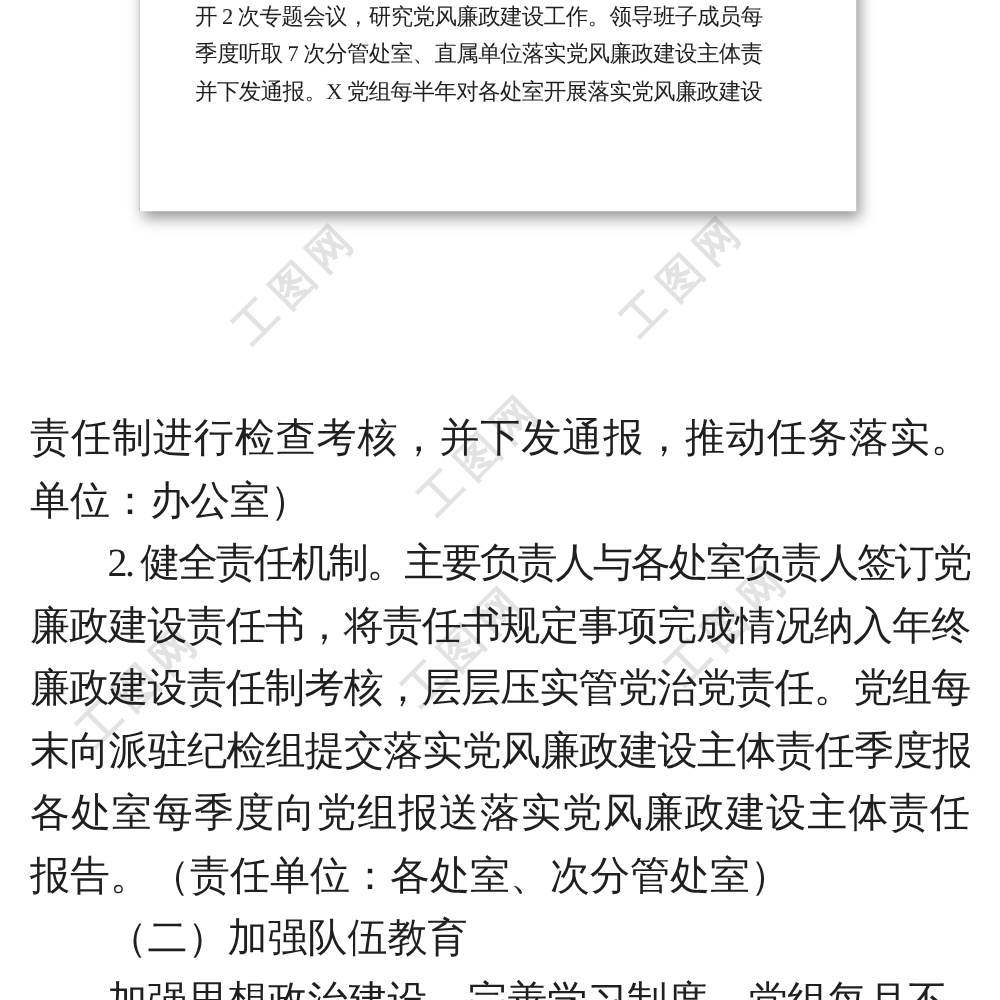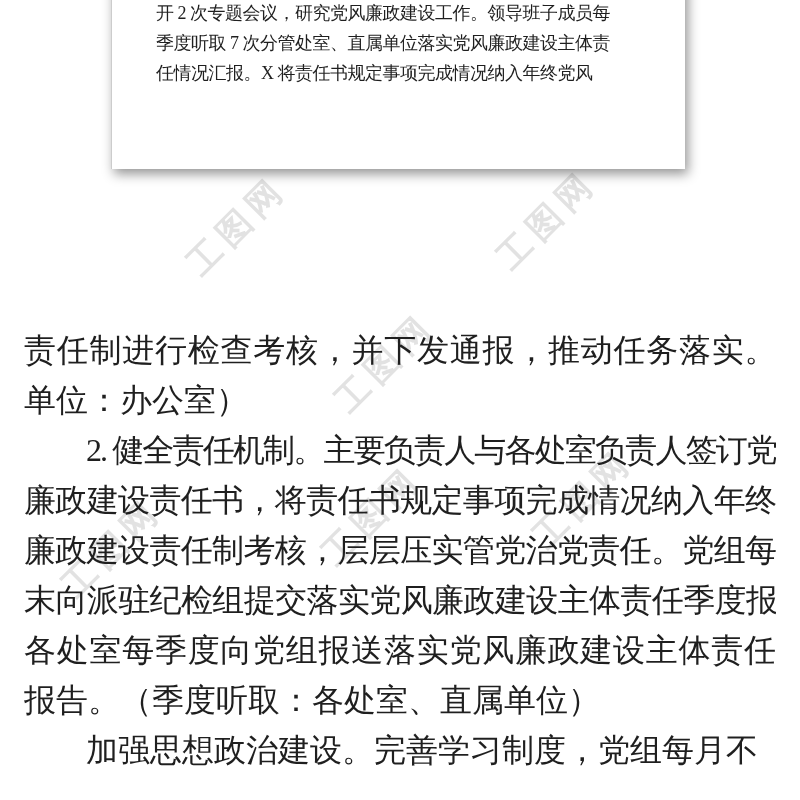--- a/index.html
+++ b/index.html
@@ -45,29 +45,30 @@
   <div class="wm" style="left:547px;top:220px">工图网</div>
   <div class="wm" style="left:385px;top:363px">工图网</div>
   <div class="wm" style="left:112px;top:548px">工图网</div>
   <div class="wm" style="left:372px;top:516px">工图网</div>
   <div class="wm" style="left:583px;top:499px">工图网</div>
 
   <div class="card">
     <div class="card-text">
       <div class="cln">开 2 次专题会议，研究党风廉政建设工作。领导班子成员每</div>
       <div class="cln">季度听取 7 次分管处室、直属单位落实党风廉政建设主体责</div>
-      <div class="cln">任情况汇报。X 将责任书规定事项完成情况纳入年终党风</div>
+      <div class="cln">并下发通报。X 党组每半年对各处室开展落实党风廉政建设</div>
     </div>
   </div>
 
   <div class="doc">
     <div class="ln j" style="letter-spacing:-0.5px">责任制进行检查考核，并下发通报，推动任务落实。（责任</div>
     <div class="ln">单位：办公室）</div>
     <div class="ln j ind" style="letter-spacing:-2px">2. 健全责任机制。主要负责人与各处室负责人签订党风</div>
     <div class="ln j" style="letter-spacing:-1px">廉政建设责任书，将责任书规定事项完成情况纳入年终党风</div>
     <div class="ln j" style="letter-spacing:-1px">廉政建设责任制考核，层层压实管党治党责任。党组每季度</div>
     <div class="ln j" style="letter-spacing:-2px">末向派驻纪检组提交落实党风廉政建设主体责任季度报告，</div>
     <div class="ln j">各处室每季度向党组报送落实党风廉政建设主体责任季度</div>
-    <div class="ln">报告。（季度听取：各处室、直属单位）</div>
+    <div class="ln">报告。（责任单位：各处室、次分管处室）</div>
+    <div class="ln ind">（二）加强队伍教育</div>
     <div class="ln ind">加强思想政治建设。完善学习制度，党组每月不少于 1</div>
   </div>
 
 </div>
 
 </body></html>

